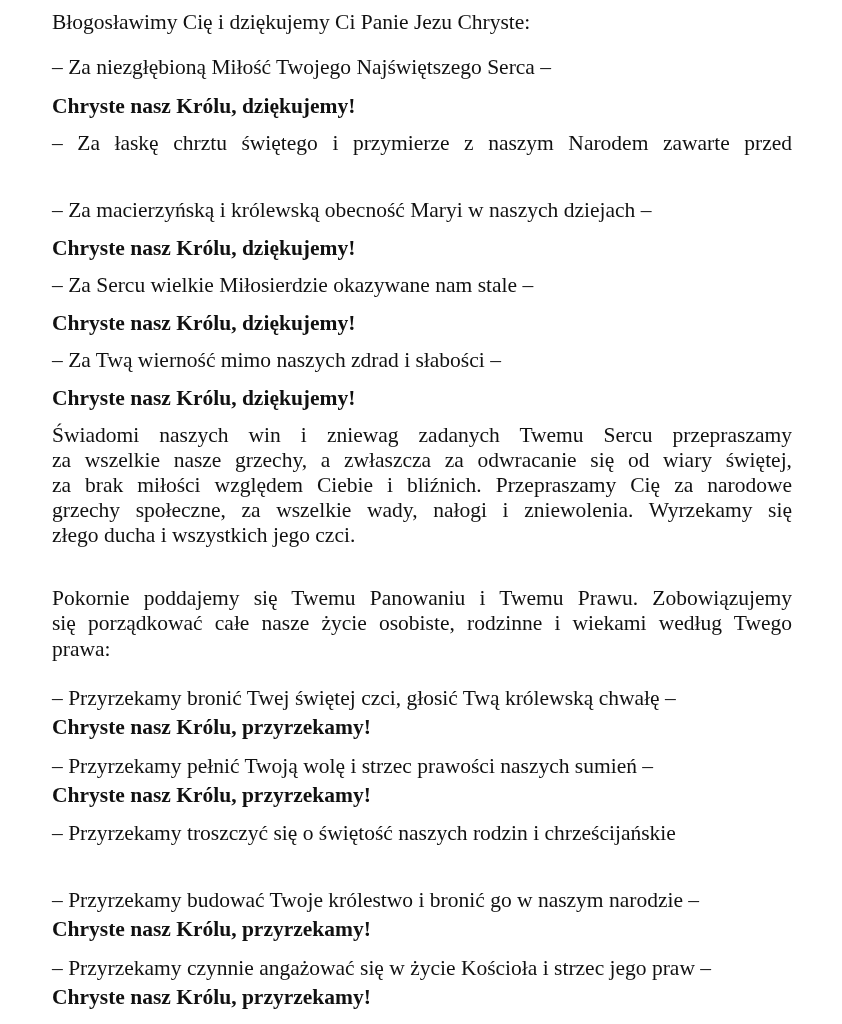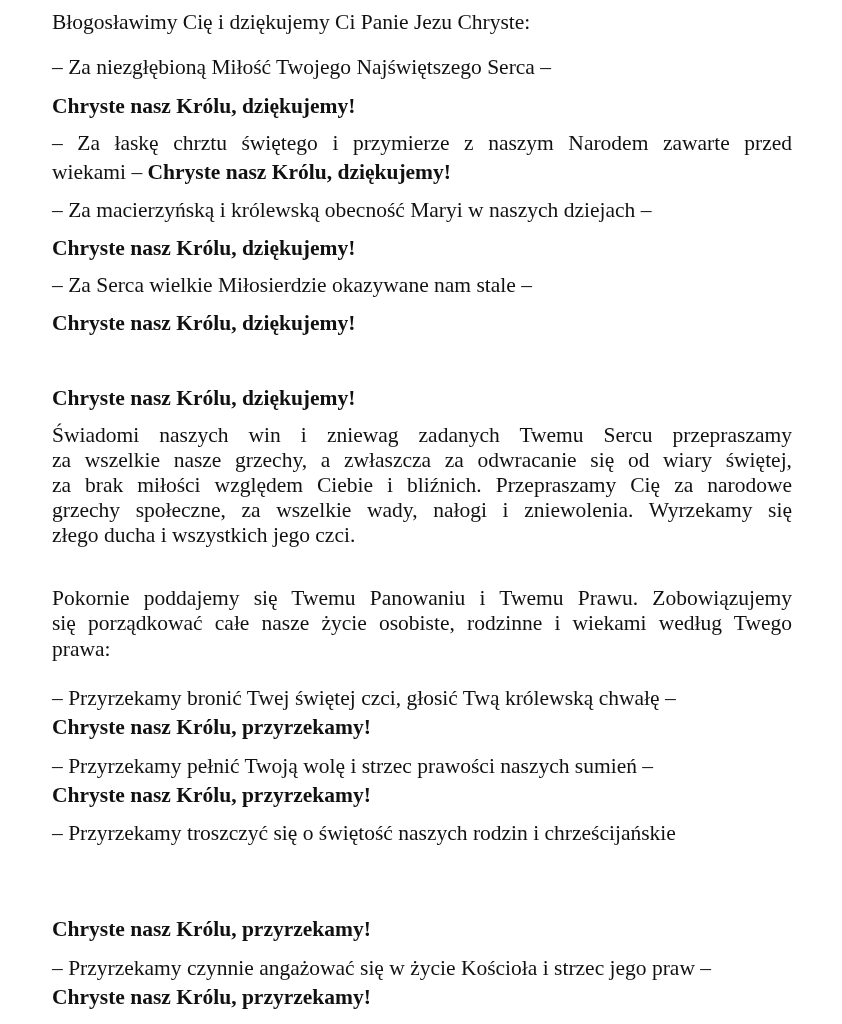--- a/index.html
+++ b/index.html
@@ -22,49 +22,47 @@
 <body>
 
 <div class="page">
 
   <p class="p" style="top:8px">Błogosławimy Cię i dziękujemy Ci Panie Jezu Chryste:</p>
 
   <p class="p" style="top:53px">– Za niezgłębioną Miłość Twojego Najświętszego Serca –</p>
   <p class="p b" style="top:92px">Chryste nasz Królu, dziękujemy!</p>
 
   <p class="p full" style="top:129px">– Za łaskę chrztu świętego i przymierze z naszym Narodem zawarte przed</p>
-  <p class="p" style="top:158px">
-    <span>wiekami –</span>
-    <span class="b">Chryste nasz Królu, dziękujemy!</span>
-  </p>
 
   <p class="p" style="top:196px">– Za macierzyńską i królewską obecność Maryi w naszych dziejach –</p>
   <p class="p b" style="top:234px">Chryste nasz Królu, dziękujemy!</p>
 
-  <p class="p" style="top:271px">– Za Serca wielkie Miłosierdzie okazywane nam stale –</p>
+  <p class="p" style="top:271px">– Za Sercu wielkie Miłosierdzie okazywane nam stale –</p>
   <p class="p b" style="top:309px">Chryste nasz Królu, dziękujemy!</p>
 
+  <p class="p" style="top:346px">– Za Twą wierność mimo naszych zdrad i słabości –</p>
   <p class="p b" style="top:384px">Chryste nasz Królu, dziękujemy!</p>
 
   <p class="p full" style="top:421px">Świadomi naszych win i zniewag zadanych Twemu Sercu przepraszamy</p>
   <p class="p full" style="top:446px">za wszelkie nasze grzechy, a zwłaszcza za odwracanie się od wiary świętej,</p>
   <p class="p full" style="top:471px">za brak miłości względem Ciebie i bliźnich. Przepraszamy Cię za narodowe</p>
   <p class="p full" style="top:496px">grzechy społeczne, za wszelkie wady, nałogi i zniewolenia. Wyrzekamy się</p>
   <p class="p" style="top:521px">złego ducha i wszystkich jego czci.</p>
 
   <p class="p full" style="top:584px">Pokornie poddajemy się Twemu Panowaniu i Twemu Prawu. Zobowiązujemy</p>
   <p class="p full" style="top:609px">się porządkować całe nasze życie osobiste, rodzinne i wiekami według Twego</p>
   <p class="p" style="top:684px">– Przyrzekamy bronić Twej świętej czci, głosić Twą królewską chwałę –</p>
 
   <p class="p" style="top:635px">prawa:</p>
   <p class="p b" style="top:713px">Chryste nasz Królu, przyrzekamy!</p>
 
   <p class="p" style="top:752px">– Przyrzekamy pełnić Twoją wolę i strzec prawości naszych sumień –</p>
   <p class="p b" style="top:781px">Chryste nasz Królu, przyrzekamy!</p>
 
   <p class="p" style="top:819px">– Przyrzekamy troszczyć się o świętość naszych rodzin i chrześcijańskie</p>
 
+  <p class="p" style="top:886px">– Przyrzekamy budować Twoje królestwo i bronić go w naszym narodzie –</p>
   <p class="p b" style="top:915px">Chryste nasz Królu, przyrzekamy!</p>
 
   <p class="p" style="top:954px">– Przyrzekamy czynnie angażować się w życie Kościoła i strzec jego praw –</p>
   <p class="p b" style="top:983px">Chryste nasz Królu, przyrzekamy!</p>
 
 </div>
 
 </body></html>

